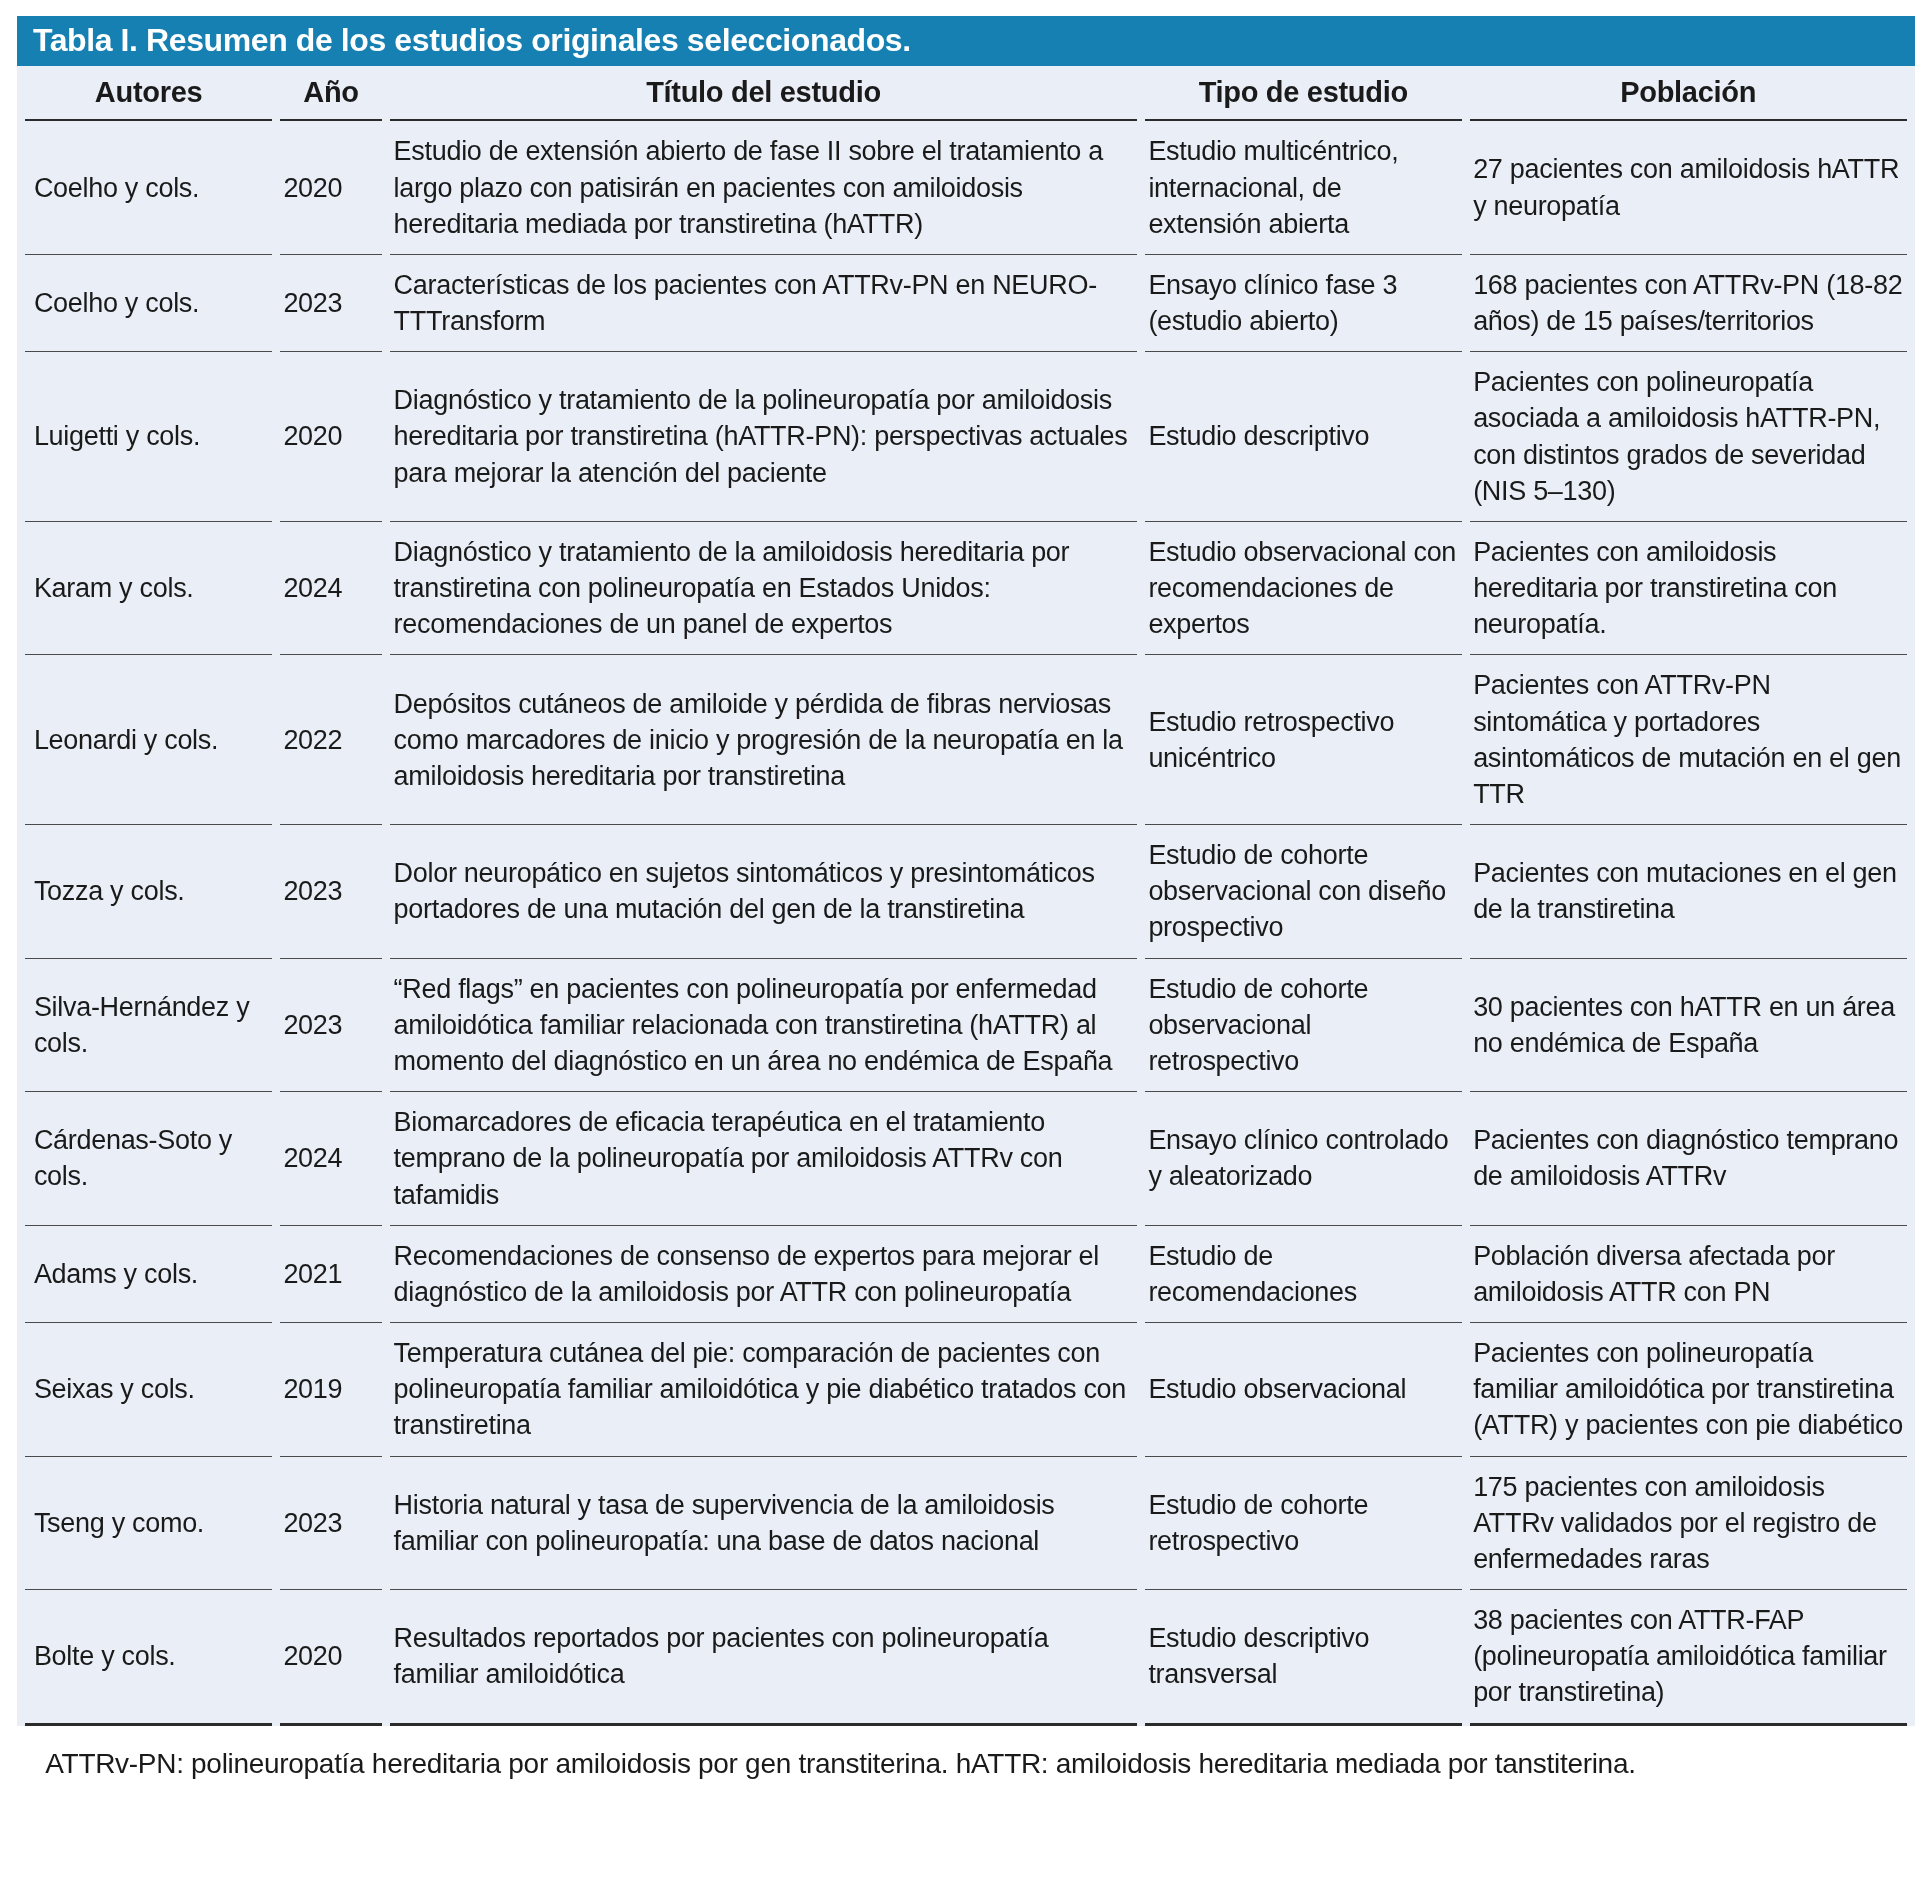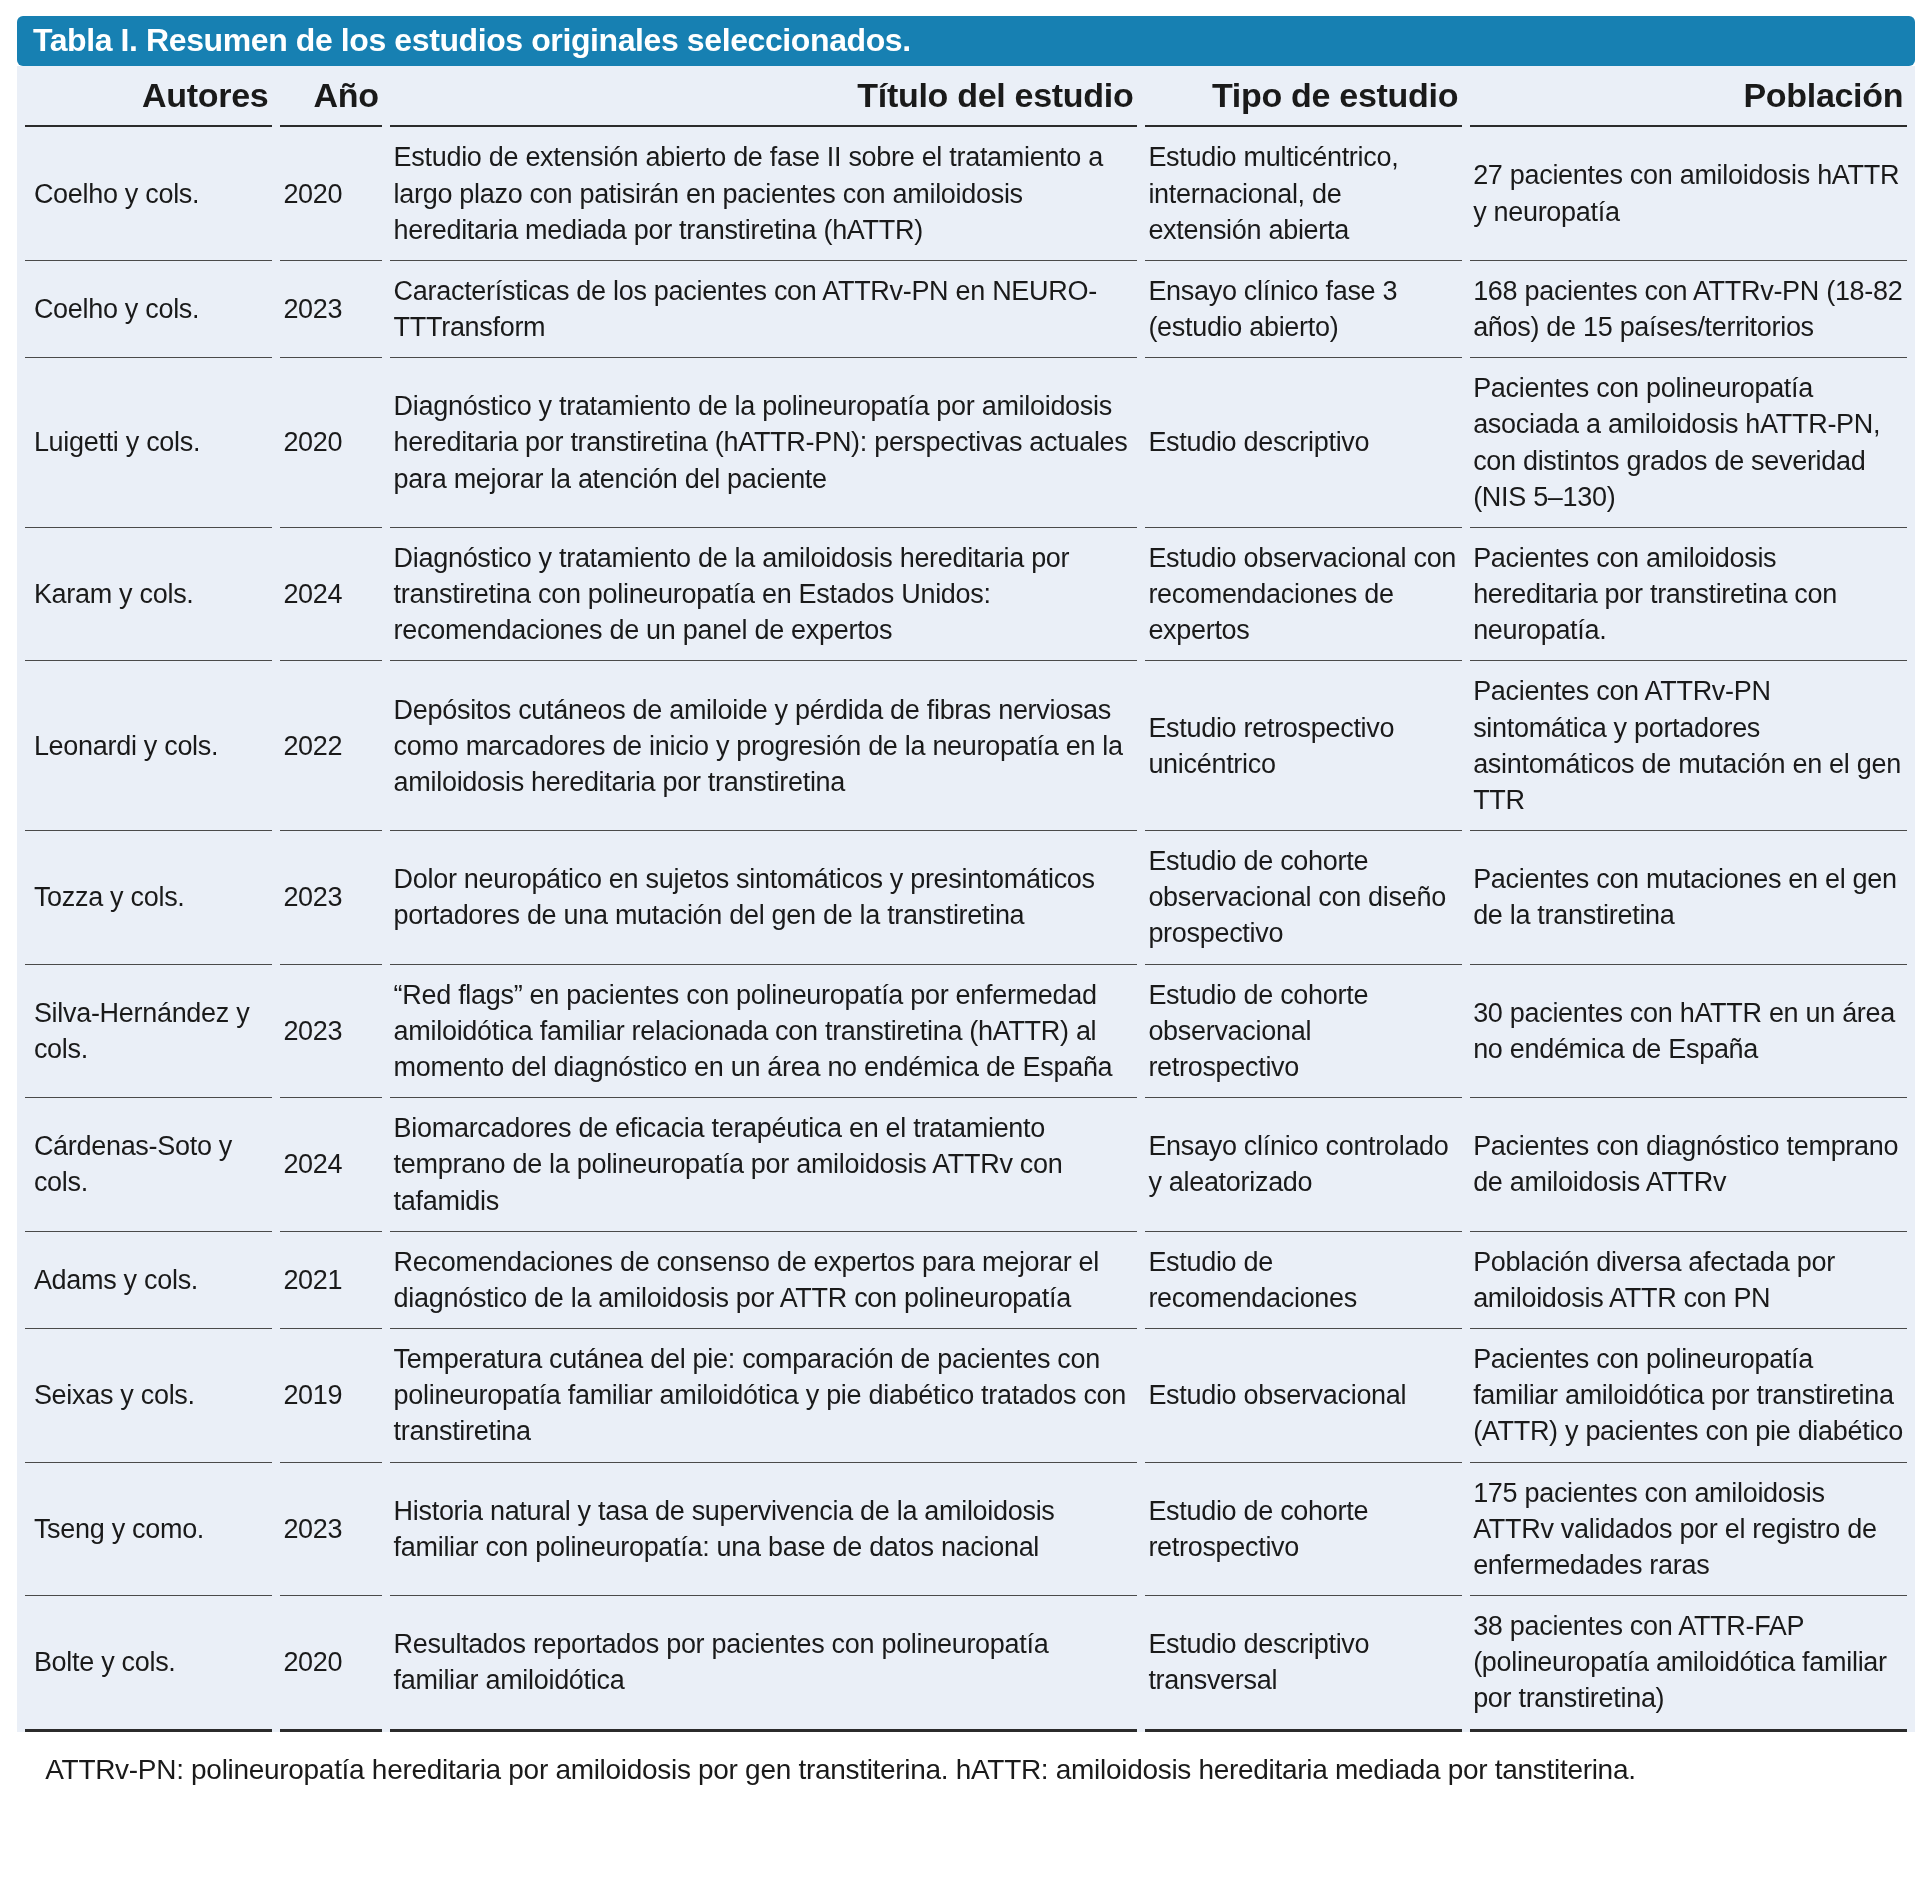--- a/index.html
+++ b/index.html
@@ -25,43 +25,42 @@
   .title-bar{
     background:var(--title-bar-bg,#1780b2);
     color:var(--title-text,#fff);
     height:50px;
     display:flex;
     align-items:center;
     padding:0 15.6px;
     font-size:32px;
     font-weight:bold;
     letter-spacing:-0.4px;
-    border-radius:6px;
   }
   table.study-table{
     width:100%;
     border-collapse:separate;
     border-spacing:8.6px 0;
     background:var(--row-bg,#eaeff7);
     table-layout:fixed;
   }
   col.c-autores{width:246px;}
   col.c-anio{width:102px;}
   col.c-titulo{width:745px;}
   col.c-tipo{width:316px;}
   col.c-poblacion{width:436px;}
   th,td{
     vertical-align:middle;
     border-bottom:1.7px solid var(--divider,#4a4a4a);
     letter-spacing:-0.3px;
   }
   thead th{
-    font-size:34px;
+    font-size:29px;
     font-weight:bold;
-    text-align:right;
+    text-align:center;
     padding:10.4px 3.5px;
     border-bottom:2.6px solid var(--strong-divider,#2b2b2b);
   }
   tbody td{
     font-size:27px;
     line-height:1.34;
     padding:12px 3.5px;
   }
   td.cell-autores{padding-left:8.6px;}
   td.cell-anio{}

